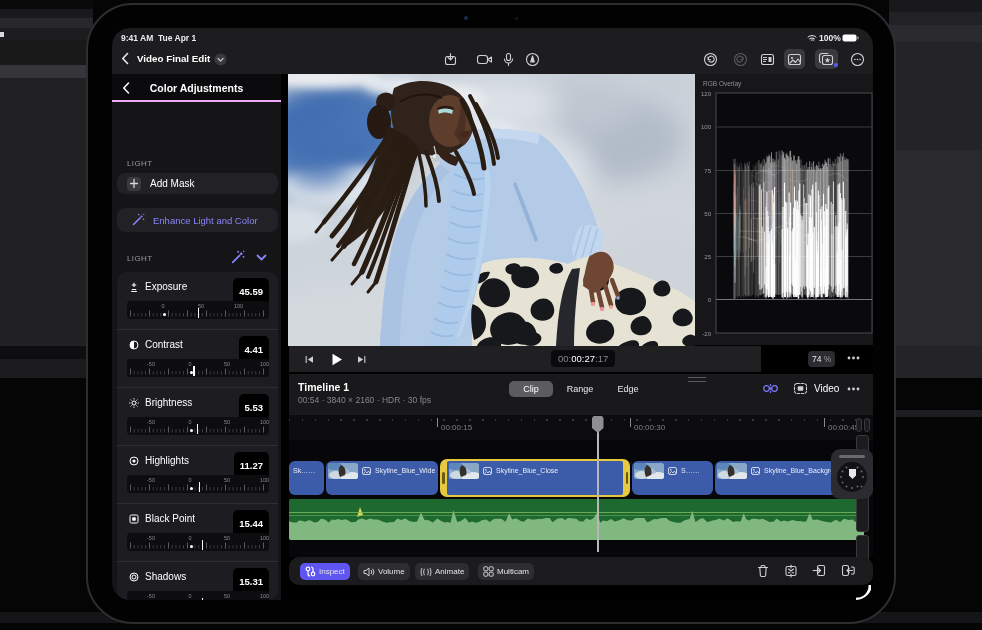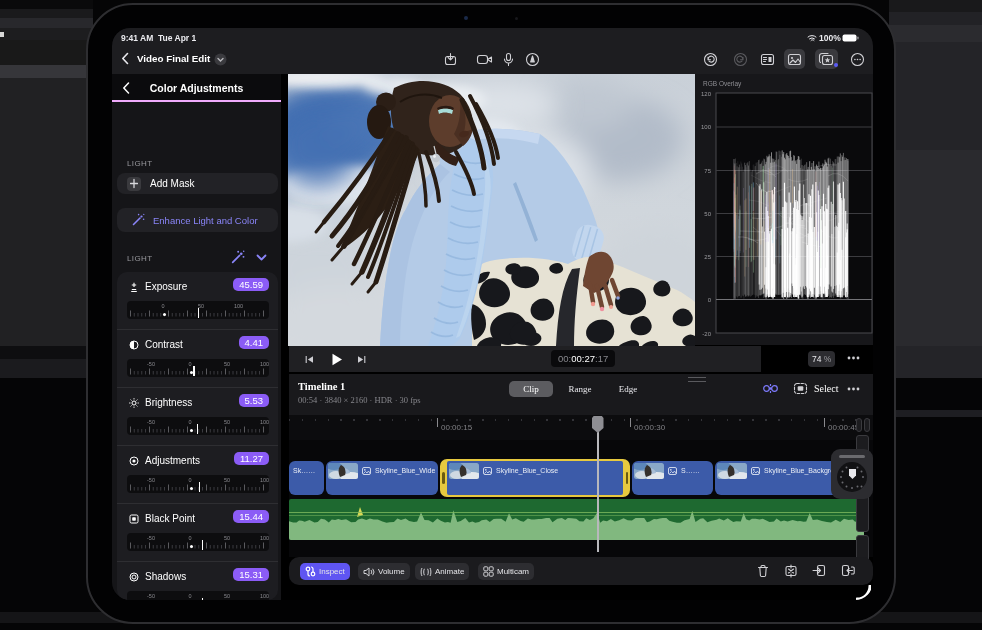--- a/index.html
+++ b/index.html
@@ -17,35 +17,35 @@
 #sidebar .abs { position:absolute; }
 #sbhead { left:0; top:0; width:169px; height:28px; background:#0b0b0d; border-bottom:2px solid #f0abfc; }
 #sbhead .t { left:0; top:8px; width:169px; text-align:center; font-size:10.5px; font-weight:bold; color:#fff; }
 .card { left:5px; width:161px; background:#222226; border-radius:8px; }
 .seclab { left:15px; font-size:8px; color:#98989d; letter-spacing:0.4px; }
 #bigcard { position:absolute; left:5px; top:198px; width:161px; height:328px; background:#1d1d21; border-radius:10px; overflow:hidden; }
 .lrow { position:absolute; left:0; width:161px; height:52px; }
 .rowsep { position:absolute; left:0; width:161px; height:1px; background:#2e2e32; }
 .licon { position:absolute; left:12px; top:10px; }
 .llab { position:absolute; left:28px; top:9px; font-size:10px; color:#fff; }
-.lval { position:absolute; right:9px; top:6px; background:#8b5cf6; border-radius:5px;
-  padding:1px 6px; font-size:9.5px; font-weight:normal; color:#fff; }
+.lval { position:absolute; right:9px; top:6px; background:#000000; border-radius:5px;
+  padding:8px 6px; font-size:9.5px; font-weight:bold; color:#fff; }
 .ruler { position:absolute; left:10px; top:29px; width:142px; height:18px; background:#0d0d0f; border-radius:4px; }
 .nums { position:absolute; top:2px; width:142px; height:6px; }
 .nums span { position:absolute; font-size:5.5px; color:#8a8a8f; }
 .cur { position:absolute; top:7px; width:1.6px; height:10px; background:#fff; }
 .dot { position:absolute; top:11.5px; width:3px; height:3px; border-radius:50%; background:#fff; }
 #preview { position:absolute; left:169px; top:46px; width:414px; height:272px; background:#000; }
 #photo { position:absolute; left:7px; top:0; width:407px; height:272px; }
 #scope { position:absolute; left:583px; top:46px; width:178px; height:271px; }
 #transport { position:absolute; left:177px; top:318px; width:472px; height:26px; background:#202023; }
 #transport .abs { position:absolute; }
 #tc { left:262px; top:4px; background:#0a0a0c; border-radius:4px; padding:3px 7px; font-size:9.5px; color:#fff; }
 #pct { left:519px; top:4.5px; background:#2c2c30; border-radius:4px; padding:3px 4px; font-size:8.5px; color:#d8d8dc; }
-#tlh { position:absolute; left:177px; top:346px; width:584px; height:41px; background:#19191c;font-family:Liberation Serif, serif; }
+#tlh { position:absolute; left:177px; top:346px; width:584px; height:41px; background:#19191c; }
 #tlh .abs { position:absolute; }
 #tlh .name { left:9px; top:7px; font-size:10.5px; font-weight:bold; color:#fff; }
 #tlh .meta { left:9px; top:21px; font-size:8.5px; color:#86868b; }
 .seg { top:7px; height:16px; border-radius:5px; font-size:9px; color:#e8e8ec; text-align:center; line-height:16px; }
 #drag { left:399px; top:3px; width:18px; height:5px; border-top:1.6px solid #5a5a5e; border-bottom:1.6px solid #5a5a5e; }
 #tlruler { position:absolute; left:177px; top:387px; width:584px; height:25px; background:#0c0c0e; }
 #tlruler .abs { position:absolute; }
 #tlruler .dots { left:0; top:4px; width:584px; height:2px;
   background-image:repeating-linear-gradient(90deg, #333338 0 1.5px, transparent 1.5px 12.87px); }
 .rl { top:8px; font-size:8px; color:#808085; }
@@ -432,21 +432,21 @@
           </div>
     </div>
         <div class="rowsep" style="top:173px"></div>
         <div class="lrow" style="top:174px">
       <span class="licon">
             <svg width="10" height="10" viewBox="0 0 10 10">
               <circle cx="5" cy="5" r="4" stroke="#fff" stroke-width="1" fill="none"></circle>
               <circle cx="5" cy="5" r="1.6" fill="#fff"></circle>
             </svg>
           </span>
-          <span class="llab">Adjustments</span>
+          <span class="llab">Highlights</span>
           <span class="lval">11.27</span>
       <div class="ruler">
             <div class="nums">
               <span style="left:20px">-50</span>
               <span style="left:61.5px">0</span>
               <span style="left:97px">50</span>
               <span style="left:133px">100</span>
             </div>
             <svg width="142" height="8" viewBox="0 0 142 8" style="position:absolute;left:0;top:8px;display:block">
               <rect x="3.00" y="1.5" width="0.9" height="6" fill="#94949a" fill-opacity="0.65"></rect>
@@ -1197,21 +1197,21 @@
           </g>
           <rect x="7.3" y="5.3" width="2.4" height="2.4" fill="#7d7afc"></rect>
         </svg>
       </span>
     <span class="abs" style="left:504px;top:8px">
         <svg width="15" height="13" viewBox="0 0 15 13" fill="none" stroke="#d0d0d4" stroke-width="1.1" stroke-linecap="round" stroke-linejoin="round">
           <rect x="1.5" y="1.5" width="12" height="10" rx="2.5" stroke-dasharray="2.4 1.6"></rect>
           <rect x="4.7" y="4.2" width="5.6" height="4.6" rx="1" fill="#d0d0d4" stroke="none"></rect>
         </svg>
       </span>
-    <span class="abs" style="left:525px;top:9px;font-size:10px;color:#fff">Select</span>
+    <span class="abs" style="left:525px;top:9px;font-size:10px;color:#fff">Video</span>
     <span class="abs" style="left:558px;top:13px">
         <svg width="13" height="4" viewBox="0 0 13 4">
           <g fill="#d0d0d4">
             <circle cx="2" cy="2" r="1.4"></circle>
             <circle cx="6.5" cy="2" r="1.4"></circle>
             <circle cx="11" cy="2" r="1.4"></circle>
           </g>
         </svg>
       </span>
   </div>

